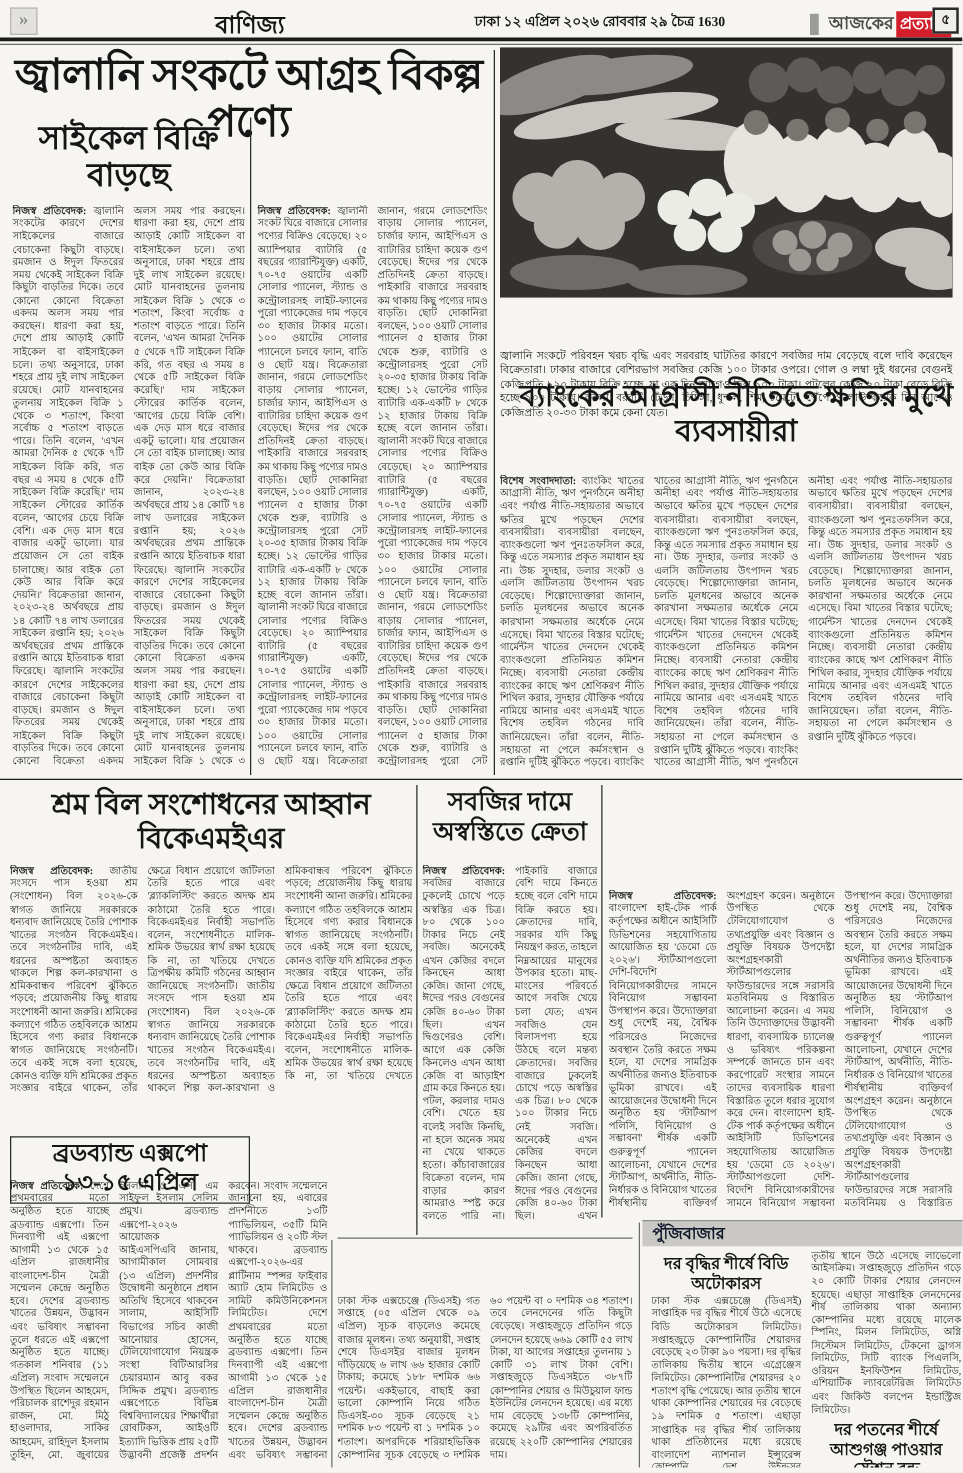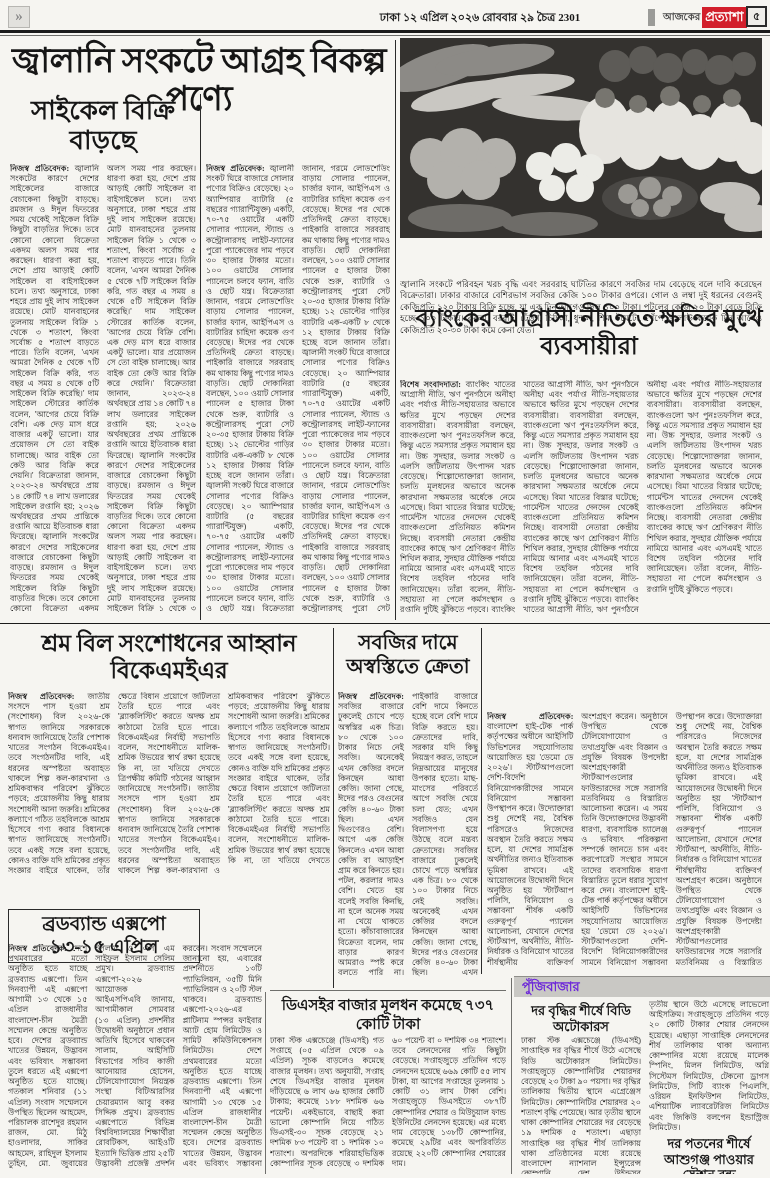--- a/index.html
+++ b/index.html
@@ -13,21 +13,21 @@
   .page{position:absolute;left:0;top:0;width:770px;height:1178px;background:#f6f5f1;overflow:hidden;}
   .abs{position:absolute;}
   .rule-h{background:#1b1b1b;height:1px;}
   .rule-v{background:#2a2a2a;width:1px;}
   
   .hdr-section{font-size:19px;font-weight:bold;text-align:center;}
   .hdr-date{font-size:11px;font-weight:bold;text-align:center;}
   .nav-box{width:20px;height:20px;background:#e2e1dd;border:1px solid #b7b6b2;color:#8a8a8a;
     font-size:15px;line-height:18px;text-align:center;font-weight:bold;}
   .mast{display:flex;align-items:center;gap:2px;}
-  .mast-black{font-weight:bold;font-size:10px;color:#4a4a4a;letter-spacing:0;}
+  .mast-black{font-weight:bold;font-size:14px;color:#4a4a4a;letter-spacing:0;}
   .mast-red{font-weight:bold;font-size:13px;color:#ffffff;background:#d21f2b;padding:0 3px;}
   .mast-bar{width:7px;height:17px;background:#9b9b98;margin-right:6px;}
   .page-badge{width:17px;height:17px;border:2px solid #2b2b2b;background:#efeeea;
     font-size:11px;font-weight:bold;text-align:center;line-height:17px;}
   
   .head-xl{font-size:34px;line-height:1.12;font-weight:bold;text-align:center;letter-spacing:-.5px;}
   .head-lg{font-size:26px;line-height:1.15;font-weight:bold;text-align:center;}
   .head-md{font-size:23px;line-height:1.18;font-weight:bold;text-align:center;}
   .head-sm{font-size:20px;line-height:1.2;font-weight:bold;text-align:center;}
   .head-xs{font-size:14px;line-height:1.25;font-weight:bold;text-align:center;}
@@ -38,32 +38,33 @@
   .body b{font-weight:bold;}
   .cols-2{column-count:2;column-gap:8px;}
   .cols-3{column-count:3;column-gap:8px;}
   .caption{font-size:8.5px;line-height:1.35;text-align:justify;color:#141414;overflow:hidden;margin-top:36px;}
   
   .photo{background:#2e2d2b;overflow:hidden;}
   
   .box-title{border:1px solid #2a2a2a;background:#f6f5f1;display:flex;align-items:center;justify-content:center;padding:4px 6px;}
   
   .stock-bar{background:#c9c8c4;border-top:1px solid #8f8e8a;display:flex;align-items:center;padding:0 8px;}
-  .stock-bar span{font-size:13px;font-weight:bold;color:#6d28d9;}
+  .stock-bar span{font-size:13px;font-weight:bold;color:#0f172a;}
   .stock-head{font-size:13px;line-height:1.2;font-weight:bold;text-align:center;margin:3px 0 2px 0;}
 </style>
 </head>
 <body>
 
 <div class="page">
 
   <div class="abs" style="left:8px;top:6px;">
     <div class="nav-box">»</div>
   </div>
-  <div class="abs hdr-date" style="left:360px;top:9px;width:240px;">ঢাকা ১২ এপ্রিল ২০২৬ রোববার ২৯ চৈত্র 2301</div>
+  <div class="abs hdr-section" style="left:100px;top:5px;width:200px;">বাণিজ্য</div>
+  <div class="abs hdr-date" style="left:360px;top:9px;width:240px;">ঢাকা ১২ এপ্রিল ২০২৬ রোববার ২৯ চৈত্র 1630</div>
   <div class="abs mast" style="left:648px;top:7px;">
     <span class="mast-bar"></span>
     <span class="mast-black">আজকের</span>
     <span class="mast-red">প্রত্যাশা</span>
   </div>
   <div class="abs page-badge" style="left:746px;top:6px;">৫</div>
   <div class="abs rule-h" style="left:0;top:30px;width:770px;height:3px;"></div>
   <div class="abs rule-h" style="left:0;top:35px;width:770px;background:#6f6f6c;"></div>
 
   <div class="abs head-xl" style="left:8px;top:42px;width:382px;">জ্বালানি সংকটে আগ্রহ বিকল্প পণ্যে</div>
@@ -181,21 +182,20 @@
   <div class="abs box-title" style="left:8px;top:892px;width:178px;height:44px;margin-top:17px;">
     <div class="head-sm" style="font-size:19px;">ব্রডব্যান্ড এক্সপো ১৩-১৫ এপ্রিল</div>
   </div>
   <div class="abs body cols-3" style="left:8px;top:944px;width:254px;height:230px;">
     <p><b>নিজস্ব প্রতিবেদক:</b> <span>দেশে প্রথমবারের মতো অনুষ্ঠিত হতে যাচ্ছে ব্রডব্যান্ড এক্সপো। তিন দিনব্যাপী এই এক্সপো আগামী ১৩ থেকে ১৫ এপ্রিল রাজধানীর বাংলাদেশ-চীন মৈত্রী সম্মেলন কেন্দ্রে অনুষ্ঠিত হবে। দেশের ব্রডব্যান্ড খাতের উন্নয়ন, উদ্ভাবন এবং ভবিষ্যৎ সম্ভাবনা তুলে ধরতে এই এক্সপো অনুষ্ঠিত হতে যাচ্ছে। গতকাল শনিবার (১১ এপ্রিল) সংবাদ সম্মেলনে উপস্থিত ছিলেন আহমেদ, পরিচালক রাশেদুর রহমান রাজন, মো. মিঠু হাওলাদার, সাকির আহমেদ, রাহিদুল ইসলাম তুহিন, মো. জুবায়ের ইসলাম ও এস এম সাইফুল ইসলাম সেলিম প্রমুখ। ব্রডব্যান্ড এক্সপো-২০২৬ আয়োজক আইএসপিএবি জানায়, আগামীকাল সোমবার (১৩ এপ্রিল) প্রদর্শনীর উদ্বোধনী অনুষ্ঠানে প্রধান অতিথি হিসেবে থাকবেন সালাম, আইসিটি বিভাগের সচিব কাজী আনোয়ার হোসেন, টেলিযোগাযোগ নিয়ন্ত্রক সংস্থা বিটিআরসির চেয়ারম্যান আবু বকর সিদ্দিক প্রমুখ। ব্রডব্যান্ড এক্সপোতে বিভিন্ন বিশ্ববিদ্যালয়ের শিক্ষার্থীরা রোবটিকস, আইওটি ইত্যাদি ভিত্তিক প্রায় ২৫টি উদ্ভাবনী প্রজেক্ট প্রদর্শন করবেন। সংবাদ সম্মেলনে জানানো হয়, এবারের প্রদর্শনীতে ১৩টি প্যাভিলিয়ন, ৩৫টি মিনি প্যাভিলিয়ন ও ২০টি স্টল থাকবে। ব্রডব্যান্ড এক্সপো-২০২৬-এর প্লাটিনাম স্পন্সর ফাইবার অ্যাট হোম লিমিটেড ও সামিট কমিউনিকেশনস লিমিটেড। দেশে প্রথমবারের মতো অনুষ্ঠিত হতে যাচ্ছে ব্রডব্যান্ড এক্সপো। তিন দিনব্যাপী এই এক্সপো আগামী ১৩ থেকে ১৫ এপ্রিল রাজধানীর বাংলাদেশ-চীন মৈত্রী সম্মেলন কেন্দ্রে অনুষ্ঠিত হবে। দেশের ব্রডব্যান্ড খাতের উন্নয়ন, উদ্ভাবন এবং ভবিষ্যৎ সম্ভাবনা তুলে ধরতে এই এক্সপো অনুষ্ঠিত হতে যাচ্ছে। গতকাল শনিবার (১১ এপ্রিল) সংবাদ সম্মেলনে উপস্থিত ছিলেন আহমেদ, পরিচালক রাশেদুর রহমান রাজন, মো. মিঠু হাওলাদার, সাকির আহমেদ, রাহিদুল ইসলাম তুহিন, মো. জুবায়ের ইসলাম ও এস এম সাইফুল ইসলাম সেলিম প্রমুখ। ব্রডব্যান্ড এক্সপো-২০২৬ আয়োজক আইএসপিএবি জানায়, আগামীকাল সোমবার (১৩ এপ্রিল) প্রদর্শনীর উদ্বোধনী অনুষ্ঠানে প্রধান অতিথি হিসেবে থাকবেন সালাম, আইসিটি বিভাগের সচিব কাজী আনোয়ার হোসেন, টেলিযোগাযোগ নিয়ন্ত্রক সংস্থা বিটিআরসির চেয়ারম্যান আবু বকর সিদ্দিক প্রমুখ। ব্রডব্যান্ড এক্সপোতে বিভিন্ন বিশ্ববিদ্যালয়ের শিক্ষার্থীরা রোবটিকস, আইওটি ইত্যাদি ভিত্তিক প্রায় ২৫টি উদ্ভাবনী প্রজেক্ট প্রদর্শন করবেন। সংবাদ সম্মেলনে জানানো হয়, এবারের প্রদর্শনীতে ১৩টি প্যাভিলিয়ন, ৩৫টি মিনি প্যাভিলিয়ন ও ২০টি স্টল থাকবে। ব্রডব্যান্ড এক্সপো-২০২৬-এর প্লাটিনাম স্পন্সর ফাইবার অ্যাট হোম লিমিটেড ও সামিট কমিউনিকেশনস লিমিটেড।</span></p>
   </div>
 
   <div class="abs rule-v" style="left:265px;top:992px;height:182px;background:#6f6f6c;"></div>
 
   <div class="abs rule-h" style="left:270px;top:990px;width:236px;background:#6f6f6c;"></div>
-  <div class="abs head-xs" style="left:270px;top:996px;width:236px;font-size:15px;">ডিএসইর বাজার মূলধন কমেছে ৭৩৭ কোটি টাকা</div>
   <div class="abs body cols-2" style="left:270px;top:1036px;width:236px;height:138px;">
     <p><span>ঢাকা স্টক এক্সচেঞ্জে (ডিএসই) গত সপ্তাহে (০৫ এপ্রিল থেকে ০৯ এপ্রিল) সূচক বাড়লেও কমেছে বাজার মূলধন। তথ্য অনুযায়ী, সপ্তাহ শেষে ডিএসইর বাজার মূলধন দাঁড়িয়েছে ৬ লাখ ৬৬ হাজার কোটি টাকায়; কমেছে ১৮৮ দশমিক ৬৬ পয়েন্ট। একইভাবে, বাছাই করা ভালো কোম্পানি নিয়ে গঠিত ডিএসই-৩০ সূচক বেড়েছে ২১ দশমিক ৮৩ পয়েন্ট বা ১ দশমিক ১০ শতাংশ। অপরদিকে শরিয়াহভিত্তিক কোম্পানির সূচক বেড়েছে ৩ দশমিক ৬০ পয়েন্ট বা ০ দশমিক ৩৪ শতাংশ। তবে লেনদেনের গতি কিছুটা বেড়েছে। সপ্তাহজুড়ে প্রতিদিন গড়ে লেনদেন হয়েছে ৬৬৯ কোটি ৫৫ লাখ টাকা, যা আগের সপ্তাহের তুলনায় ১ কোটি ৩১ লাখ টাকা বেশি। সপ্তাহজুড়ে ডিএসইতে ৩৮৭টি কোম্পানির শেয়ার ও মিউচুয়াল ফান্ড ইউনিটের লেনদেন হয়েছে। এর মধ্যে দাম বেড়েছে ১৩৮টি কোম্পানির, কমেছে ২৯টির এবং অপরিবর্তিত রয়েছে ২২০টি কোম্পানির শেয়ারের দাম।</span></p>
   </div>
 
   <div class="abs rule-v" style="left:511px;top:978px;height:196px;background:#6f6f6c;"></div>
 
   <div class="abs stock-bar" style="left:514px;top:976px;width:248px;height:20px;">
     <span>পুঁজিবাজার</span>
   </div>
   <div class="abs" style="left:521px;top:1000px;width:248px;height:174px;display:flex;gap:8px;overflow:hidden;">

